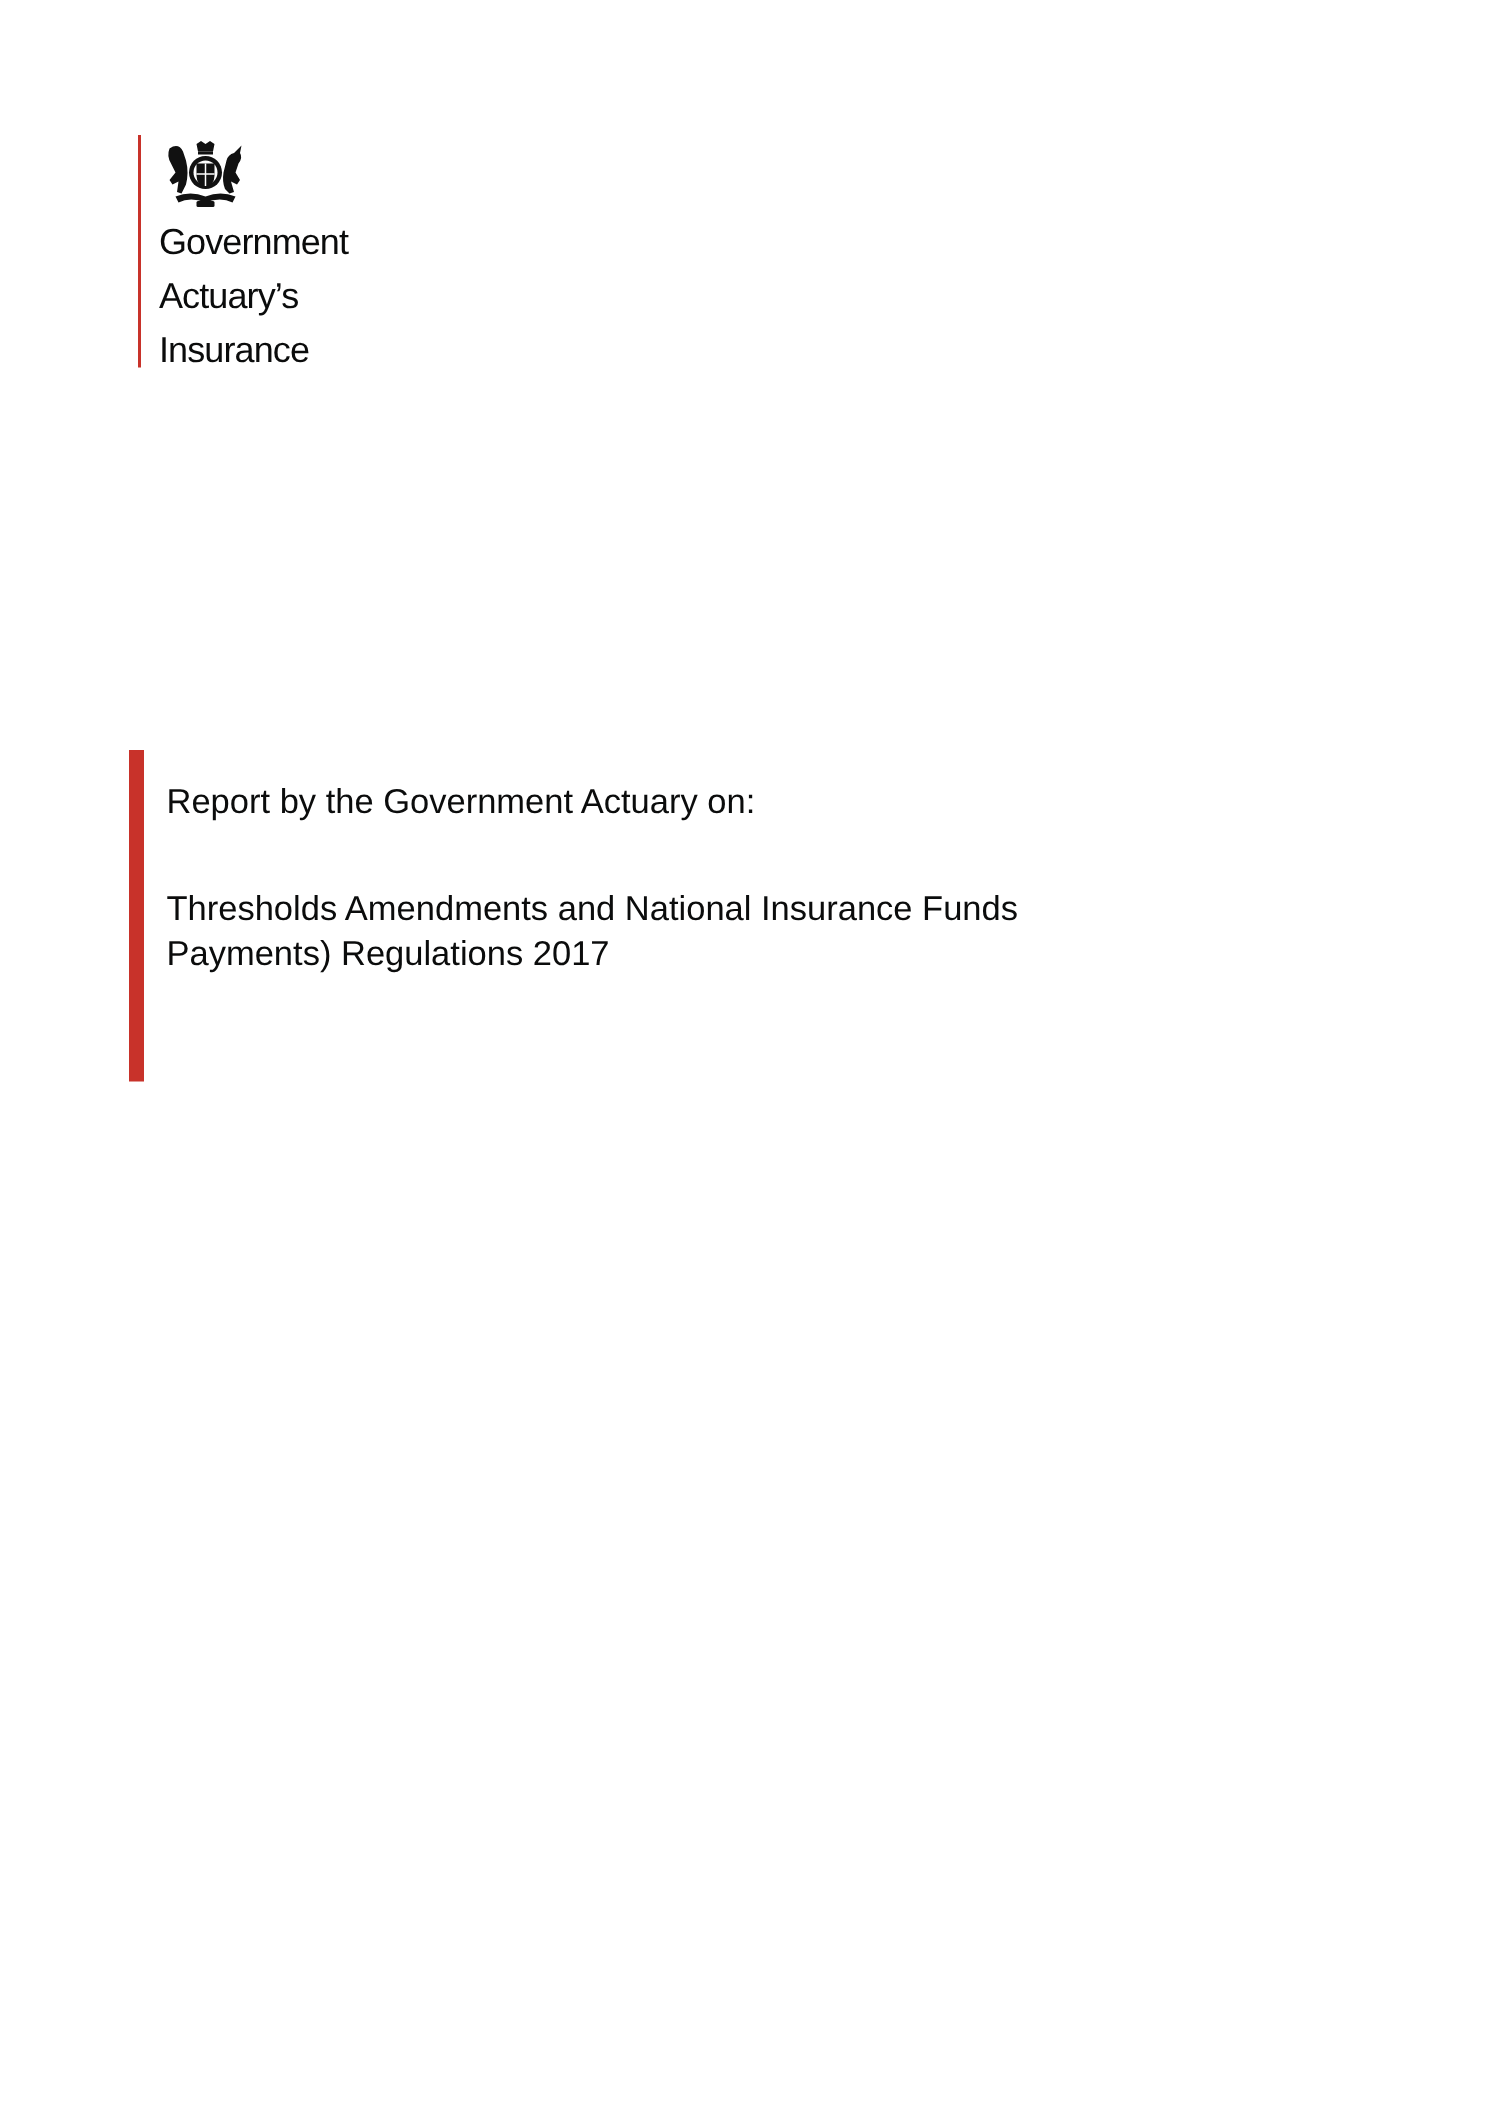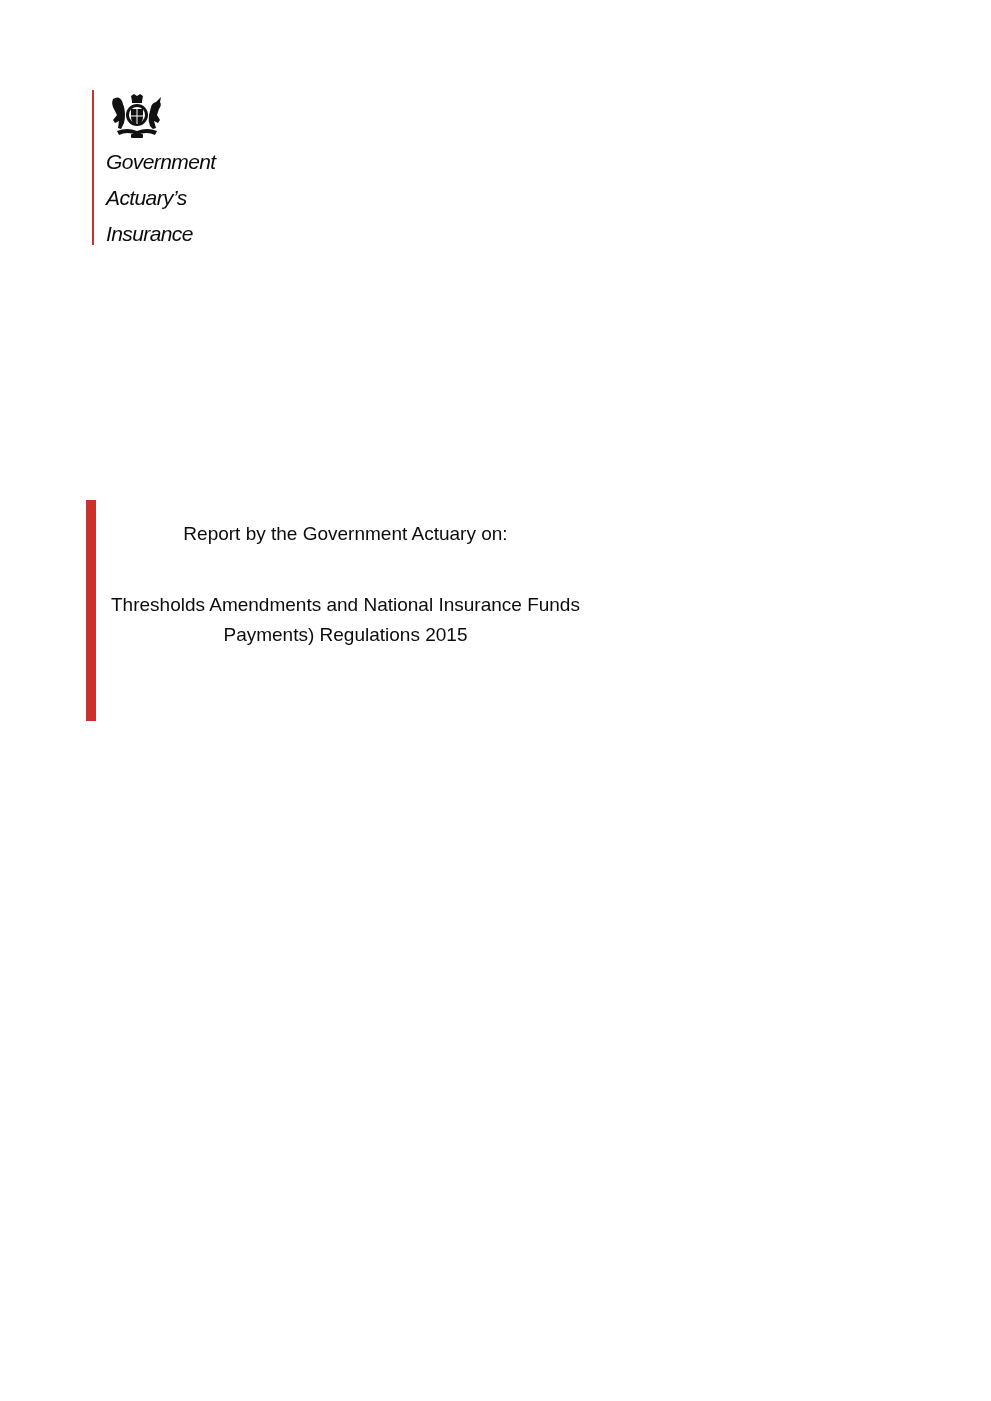--- a/index.html
+++ b/index.html
@@ -1,26 +1,26 @@
 <!DOCTYPE html>
 <html><head>
 <meta charset="utf-8">
 <style>
   html, body { margin: 0; padding: 0; background: #ffffff; }
   body { width: 991px; height: 1401px; position: relative; overflow: hidden;
          font-family: "Liberation Sans", sans-serif; color: #0b0c0c; }
   .logo { position: absolute; left: 92px; top: 90px; height: 156px; width: 210px; }
   .logo-bar { position: absolute; left: 0; top: 0; width: 2px; height: 155px; background: #c8322a; }
   .crest { position: absolute; left: 15px; top: 3px; width: 60px; height: 47px; }
-  .logo-text { position: absolute; left: 14px; top: 54px; font-size: 21px; line-height: 36px;
-               letter-spacing: -0.6px; color: #0b0c0c; font-style: italic; }
+  .logo-text { position: absolute; left: 14px; top: 54px; font-size: 24px; line-height: 36px;
+               letter-spacing: -0.6px; color: #0b0c0c; }
   .logo-text div { white-space: nowrap; }
   .title-block { position: absolute; left: 86px; top: 500px; width: 780px; height: 221px; }
   .title-bar { position: absolute; left: 0; top: 0; width: 10px; height: 221px; background: #c8322a; }
-  .title-lines { position: absolute; left: 25px; top: 19px; font-size: 19px; line-height: 30px; color: #0b0c0c; text-align: center; }
+  .title-lines { position: absolute; left: 25px; top: 19px; font-size: 23px; line-height: 30px; color: #0b0c0c; }
   .title-lines p { margin: 0 0 11px 0; }
 </style>
 </head>
 <body>
 
 <div class="logo">
   <div class="logo-bar"></div>
   <svg class="crest" viewBox="0 0 60 47">
     <g fill="#111">
 
@@ -47,16 +47,16 @@
   </div>
 </div>
 
 <div class="title-block">
   <div class="title-bar"></div>
   <div class="title-lines">
     <p>Report by the Government Actuary on:</p>
     <p>
       <br>
       <span>Thresholds Amendments and National Insurance Funds</span><br>
-      <span>Payments) Regulations 2015</span>
+      <span>Payments) Regulations 2017</span>
     </p>
   </div>
 </div>
 
 </body></html>

